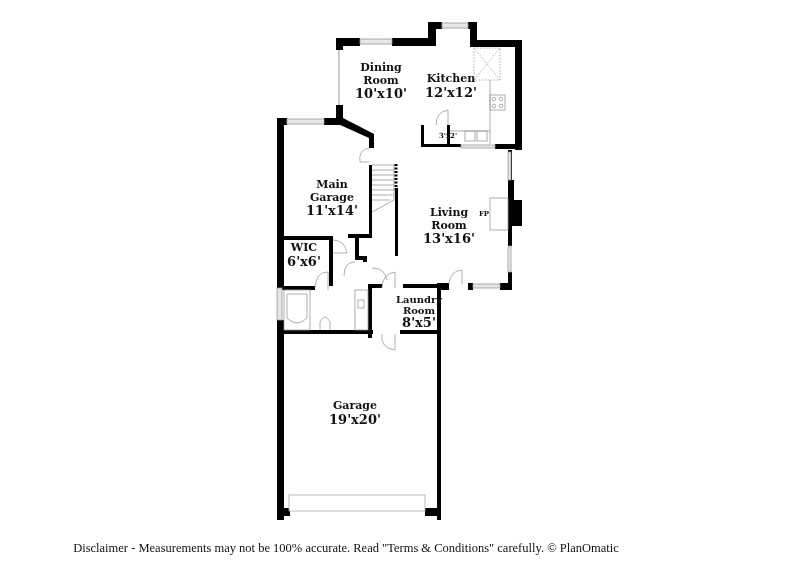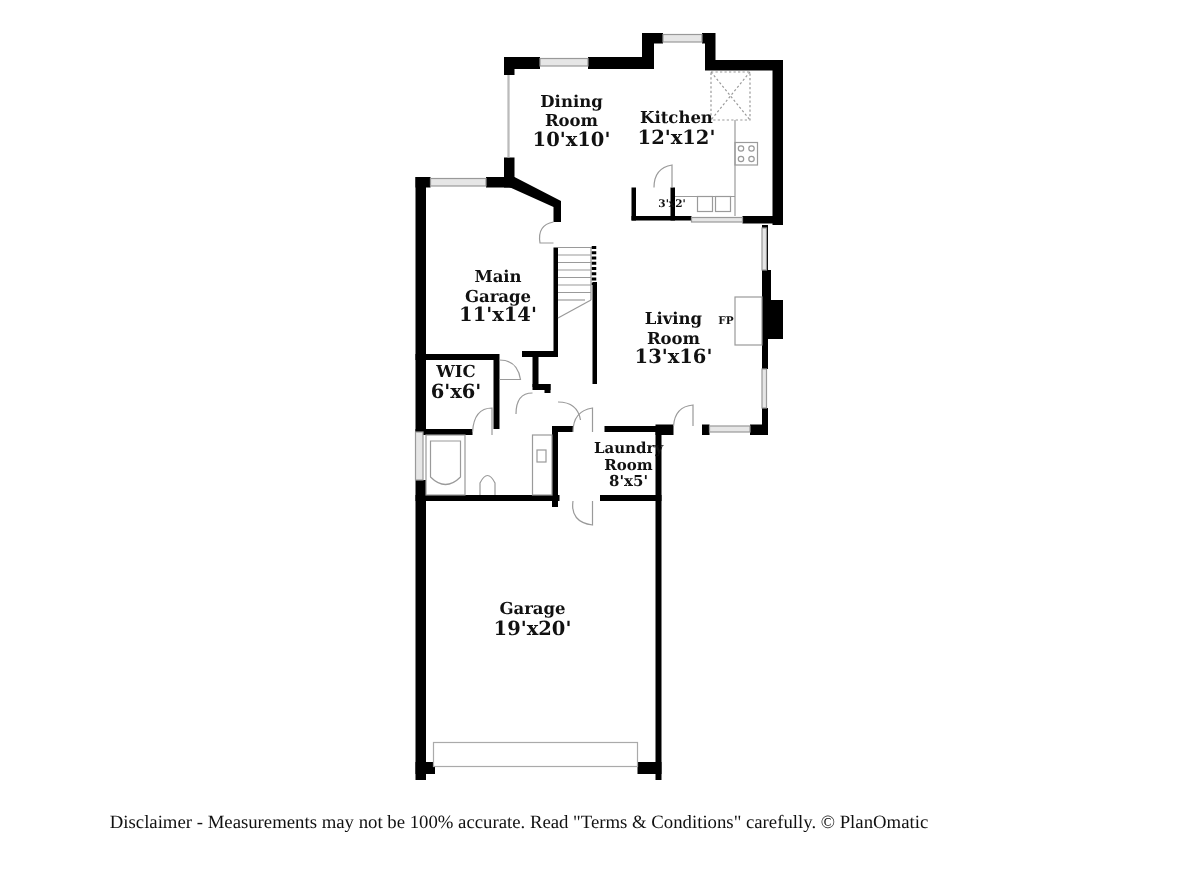--- a/index.html
+++ b/index.html
@@ -174,21 +174,21 @@
 </div>
 
 <div class="room-label" style="left:304px; top:242px;">
   <span class="name">WIC</span>
   <span class="dim">6'x6'</span>
 </div>
 
 <div class="room-label" style="left:404px; top:294px; line-height:1.1;margin-left:15px;">
   <span class="name" style="font-size:10px;">Laundry</span>
   <span class="name" style="font-size:10px;">Room</span>
-  <span class="dim" style="font-size:10px;">8'x5'</span>
+  <span class="dim" style="font-size:13px;">8'x5'</span>
 </div>
 
 <div class="room-label" style="left:355px; top:380px;margin-top:20px;">
   <span class="name">Garage</span>
   <span class="dim">19'x20'</span>
 </div>
 
 <div class="small-label" style="left:448px; top:131px;">3'x2'</div>
 <div class="small-label" style="left:484px; top:209px;">FP</div>
 

